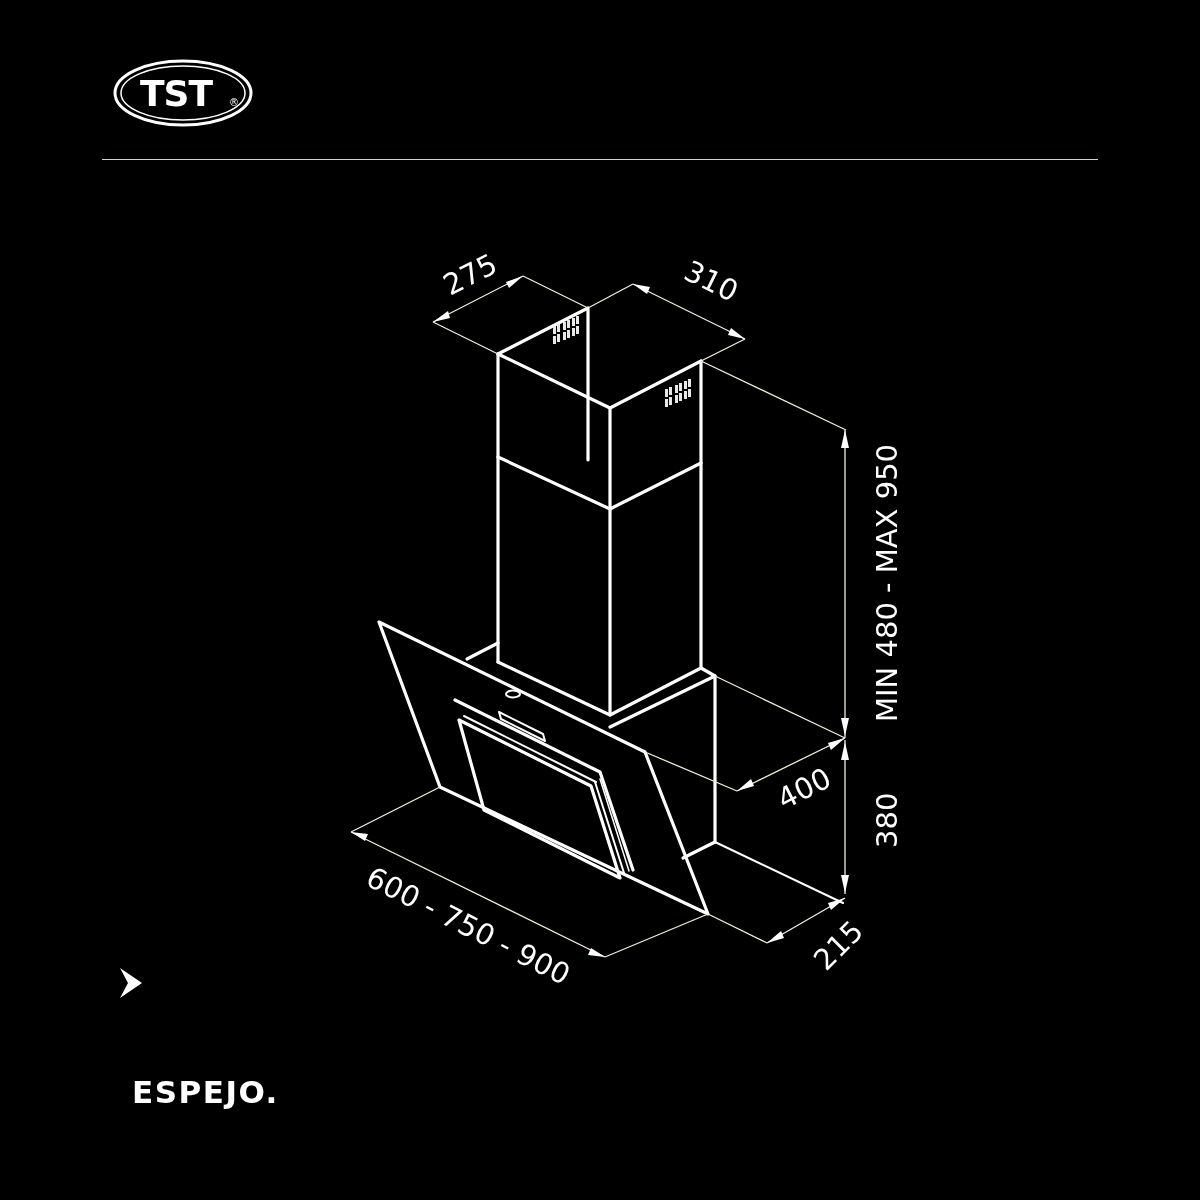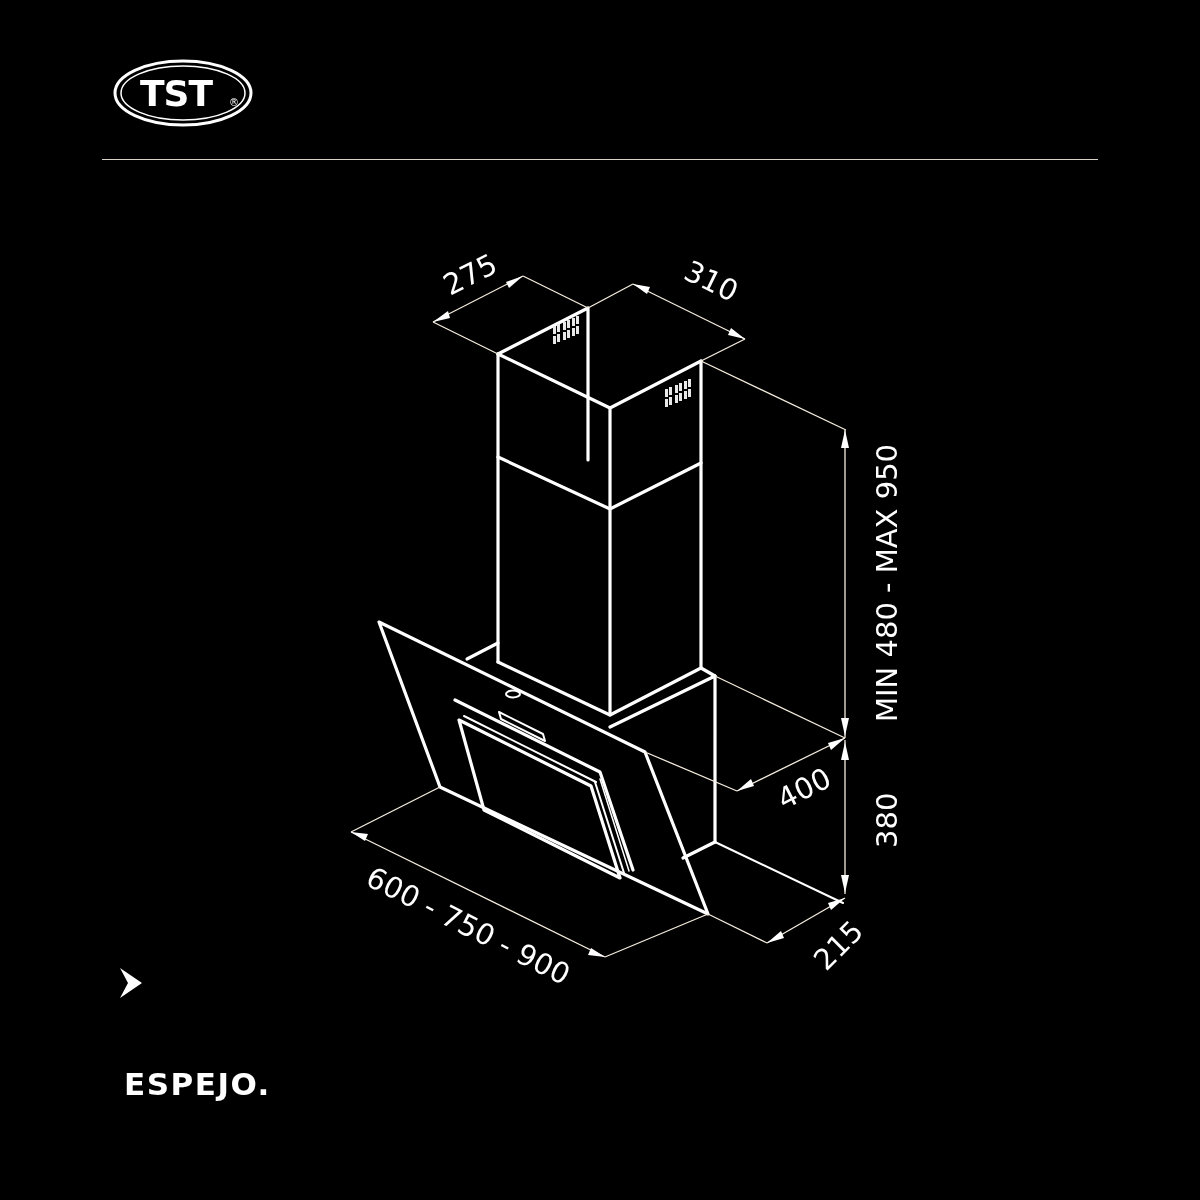--- a/index.html
+++ b/index.html
@@ -1,21 +1,21 @@
 <!DOCTYPE html>
 <html><head>
 <meta charset="utf-8">
 <style>
   html, body { margin:0; padding:0; background:#000; }
   body { width:1200px; height:1200px; position:relative; overflow:hidden; font-family:"DejaVu Sans", sans-serif; color:#fff; }
   .logo { position:absolute; left:112px; top:58px; width:142px; height:70px; }
   .rule { position:absolute; left:102px; top:159px; width:996px; height:1px; background:#d8d2c8; }
   .drawing { position:absolute; left:0; top:0; width:1200px; height:1200px; }
   .arrow-mark { position:absolute; left:118px; top:966px; width:26px; height:34px; }
-  .title { position:absolute; left:116px; top:1058px; font-family:"DejaVu Sans", sans-serif; font-weight:bold; font-size:31px; letter-spacing:1.5px; color:#fff; margin:8px; }
+  .title { position:absolute; left:116px; top:1058px; font-family:"DejaVu Sans", sans-serif; font-weight:bold; font-size:31px; letter-spacing:1.5px; color:#fff; margin:16px; }
   .dim { fill:#fff; font-family:"DejaVu Sans", sans-serif; font-size:29px; font-weight:normal; }
   .obj { stroke:#fff; stroke-width:3.2; fill:none; stroke-linejoin:round; stroke-linecap:round; }
   .thin { stroke:#f4ecdc; stroke-width:1.3; fill:none; }
   .vent { fill:#e8e8e8; }
 </style>
 </head>
 <body>
 
 <svg class="logo" viewBox="0 0 142 70">
   <ellipse cx="71" cy="35" rx="68" ry="32" fill="none" stroke="#fff" stroke-width="3"></ellipse>

